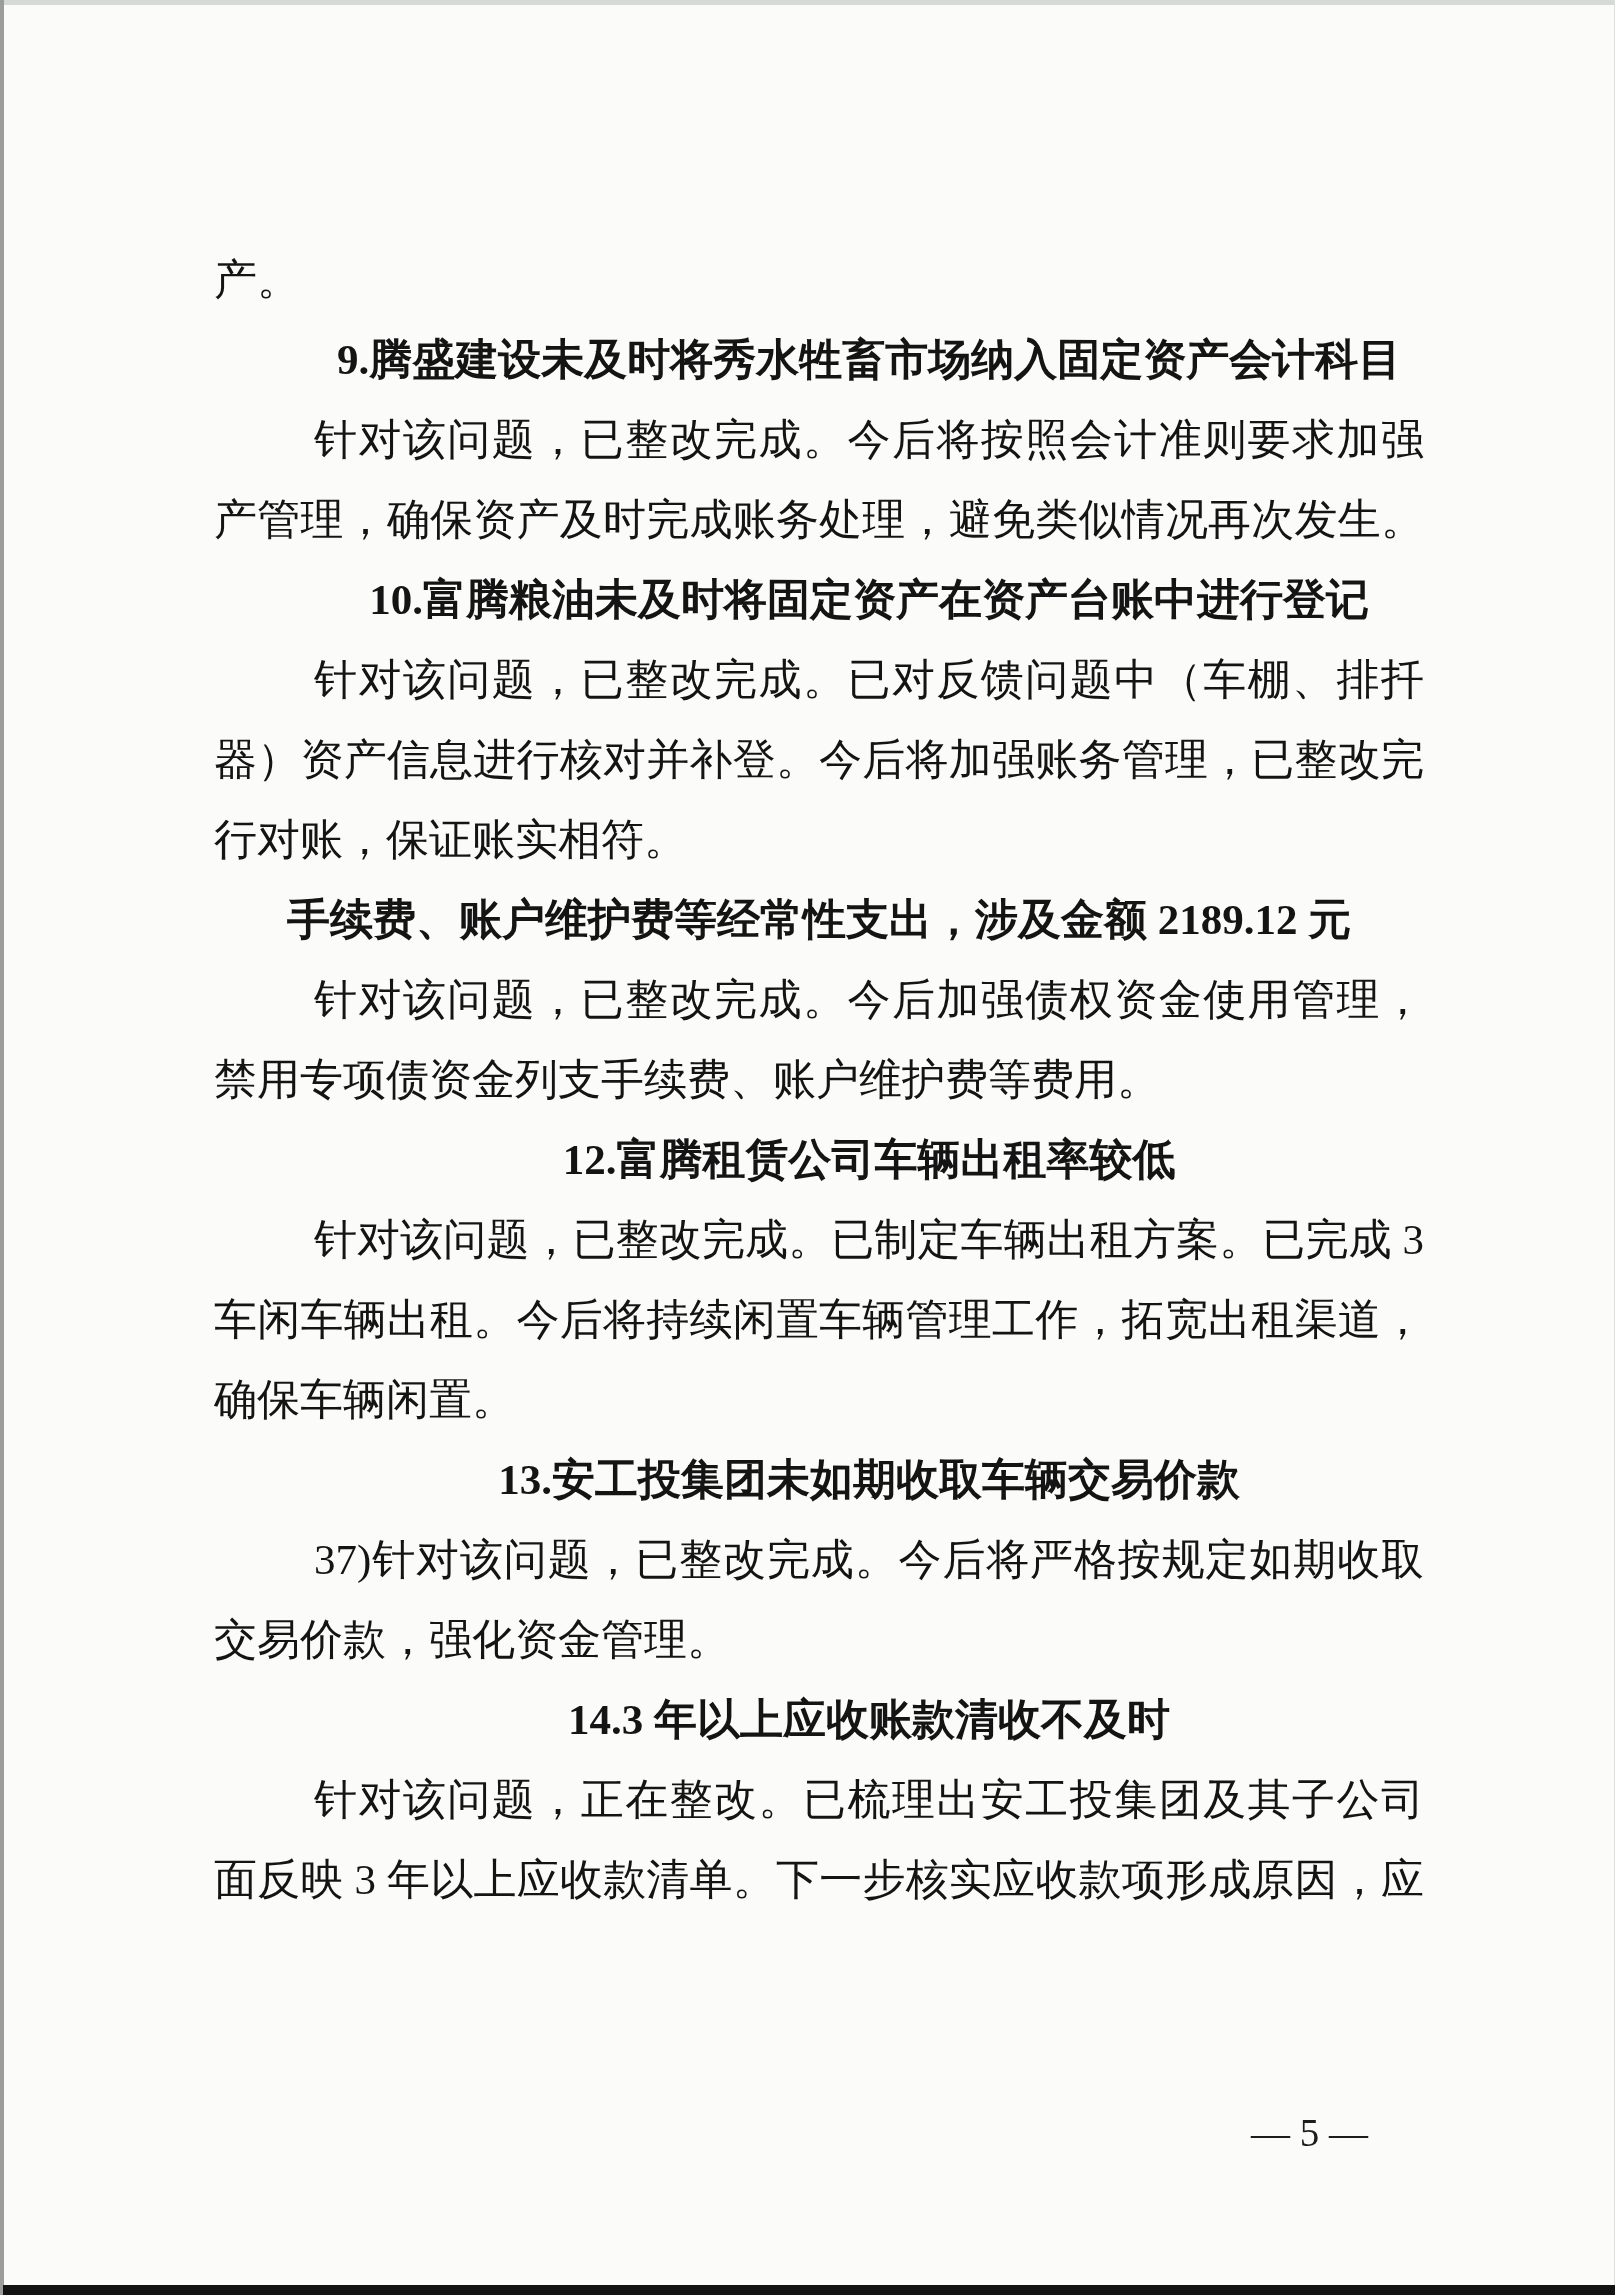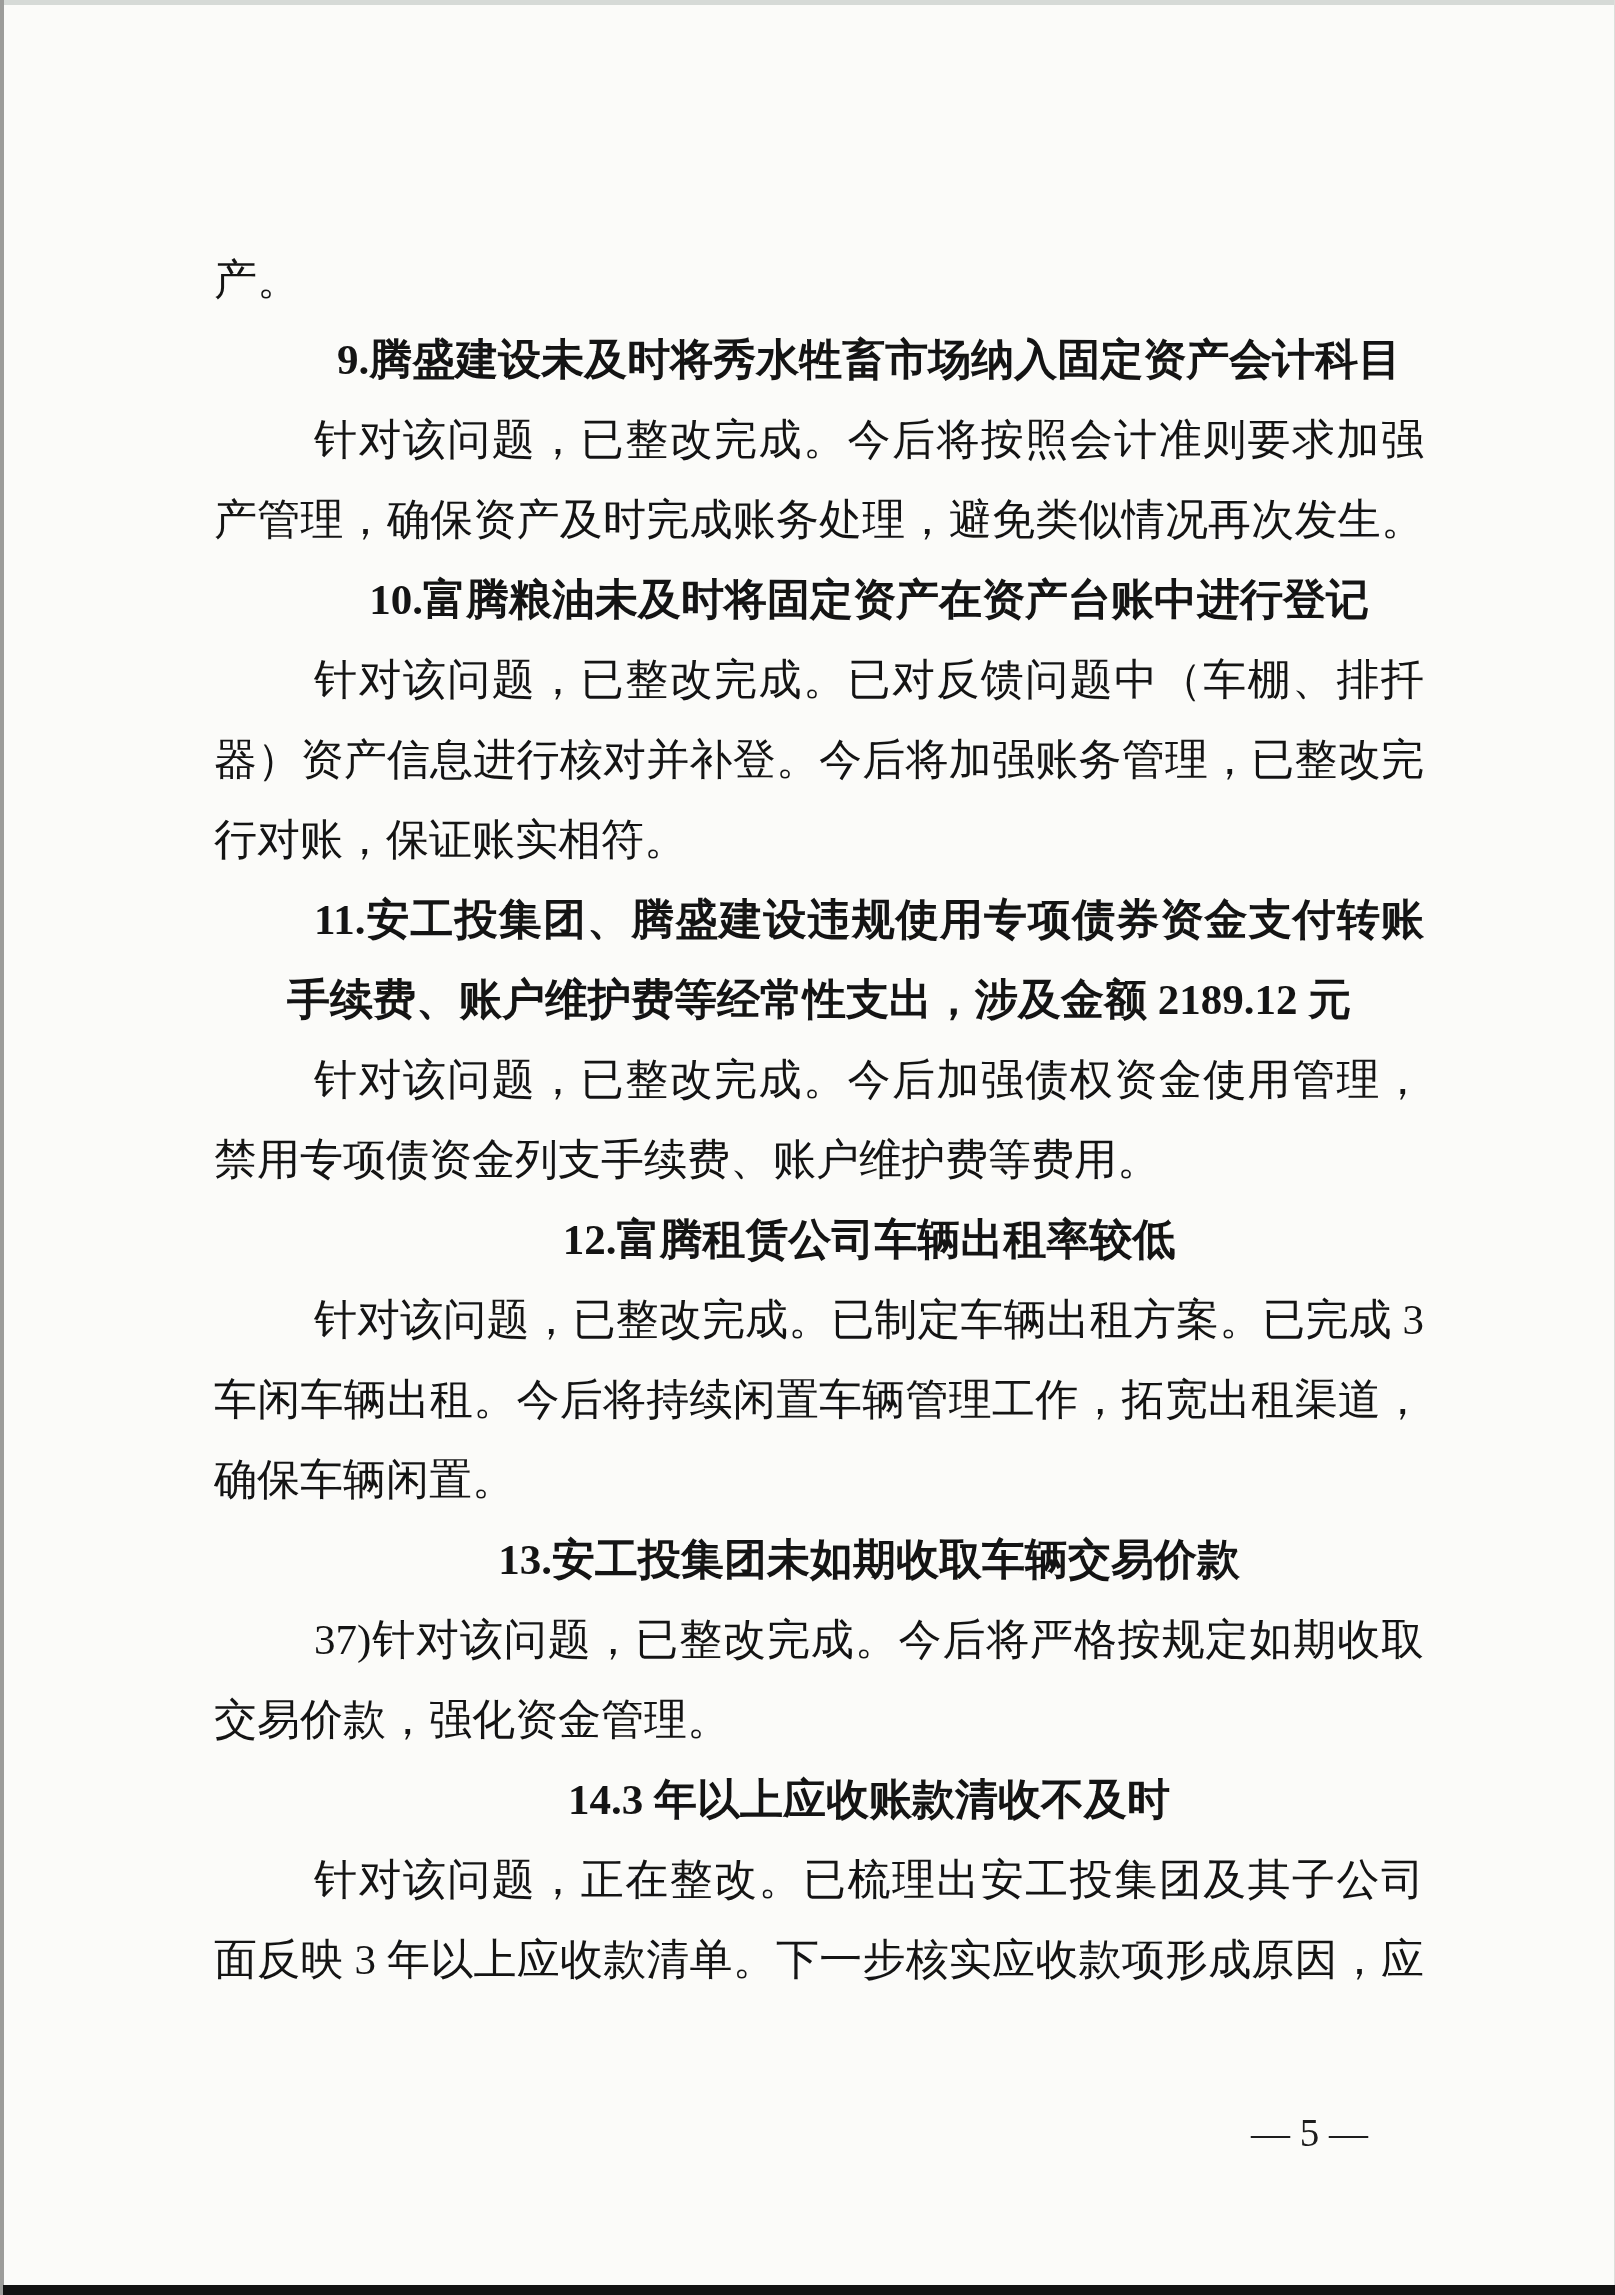--- a/index.html
+++ b/index.html
@@ -87,21 +87,20 @@
 
   <div class="content">
     <div class="line">产。</div>
     <div class="line indent bold">9.腾盛建设未及时将秀水牲畜市场纳入固定资产会计科目</div>
     <div class="line indent jl">针对该问题，已整改完成。今后将按照会计准则要求加强资</div>
     <div class="line jl">产管理，确保资产及时完成账务处理，避免类似情况再次发生。</div>
     <div class="line indent bold">10.富腾粮油未及时将固定资产在资产台账中进行登记</div>
     <div class="line indent jl">针对该问题，已整改完成。已对反馈问题中（车棚、排扦样</div>
     <div class="line jl">器）资产信息进行核对并补登。今后将加强账务管理，已整改完成</div>
     <div class="line">行对账，保证账实相符。</div>
-    <div class="line indent bold jl">11.安工投集团、腾盛建设违规使用专项债券资金支付转账</div>
     <div class="line bold">手续费、账户维护费等经常性支出，涉及金额 2189.12 元</div>
     <div class="line indent jl">针对该问题，已整改完成。今后加强债权资金使用管理，严</div>
     <div class="line">禁用专项债资金列支手续费、账户维护费等费用。</div>
     <div class="line indent bold">12.富腾租赁公司车辆出租率较低</div>
     <div class="line indent jl">针对该问题，已整改完成。已制定车辆出租方案。已完成 3</div>
     <div class="line jl">车闲车辆出租。今后将持续闲置车辆管理工作，拓宽出租渠道，</div>
     <div class="line">确保车辆闲置。</div>
     <div class="line indent bold">13.安工投集团未如期收取车辆交易价款</div>
     <div class="line indent jl">37)针对该问题，已整改完成。今后将严格按规定如期收取</div>
     <div class="line">交易价款，强化资金管理。</div>

